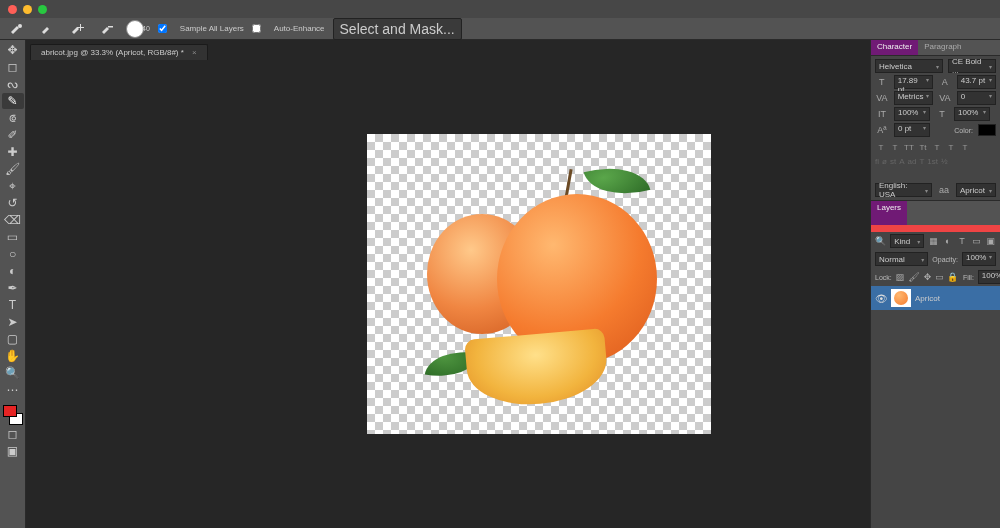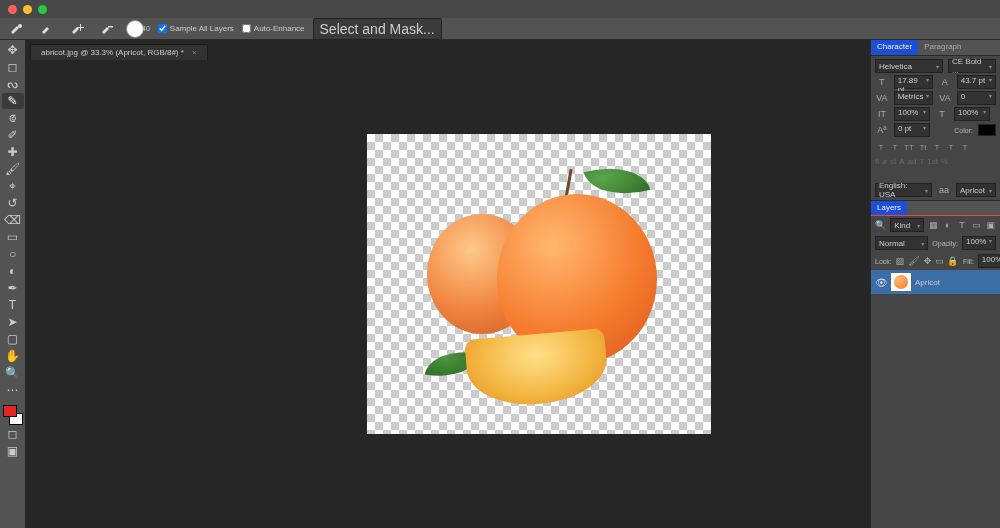--- a/index.html
+++ b/index.html
@@ -8,21 +8,21 @@
   .traffic{display:flex;gap:6px;margin-left:8px}
   .dot{width:9px;height:9px;border-radius:50%}
   .red{background:#ff5f57}
   .yellow{background:#febc2e}
   .green{background:#28c840}
   .title{position:absolute;left:0;right:0;text-align:center;color:#ccc;font-size:10px;pointer-events:none}
   .optionsbar{height:22px;background:#535353;display:flex;align-items:center;padding:0 6px;gap:8px;border-bottom:1px solid #2a2a2a}
   .optionsbar .iconbtn{width:22px;height:18px;display:flex;align-items:center;justify-content:center;border-radius:2px}
   .brush-preview{width:18px;height:18px;border:1px solid #888;border-radius:50%;background:#fff}
   .brush-size{font-size:7px;color:#ccc;margin-left:-4px}
-  .chk{display:flex;align-items:center;gap:3px;font-size:8px;color:#ccc}
+  .chk{display:flex;align-items:center;gap:13px;font-size:8px;color:#ccc}
   .chk input{width:9px;height:9px;margin:0}
   .btn{background:#3a3a3a;border:1px solid #222;color:#ccc;font-size:14px;padding:2px 6px;border-radius:2px}
   .body{display:flex;height:488px}
   .tools{width:26px;background:#535353;display:flex;flex-direction:column;align-items:center;padding-top:2px;gap:1px;border-right:1px solid #2a2a2a}
   .tool{width:22px;height:16px;display:flex;align-items:center;justify-content:center;font-size:12px;color:#ccc;border-radius:2px;cursor:pointer}
   .tool.active{background:#3a3a3a;color:#fff}
   .swatches{margin-top:6px;position:relative;width:20px;height:20px}
   .swatch-fg{position:absolute;top:0;left:0;width:14px;height:12px;background:#e62424;border:1px solid #000}
   .swatch-bg{position:absolute;bottom:0;right:0;width:14px;height:12px;background:#fff;border:1px solid #000}
   .doc-area{flex:1;background:#262626;display:flex;flex-direction:row}
@@ -35,33 +35,33 @@
   .fruit{position:absolute;border-radius:50%}
   .ap1{width:160px;height:170px;left:130px;top:60px;background:radial-gradient(circle at 35% 30%,#ffb870,#f57b2e 55%,#d9571a)}
   .ap2{width:110px;height:120px;left:60px;top:80px;background:radial-gradient(circle at 40% 30%,#ffc98a,#f08642 55%,#cf5a1e)}
   .leaf1{position:absolute;width:60px;height:34px;left:220px;top:30px;background:radial-gradient(ellipse at 30% 30%,#5aa64a,#2f6d28);border-radius:0 100% 0 100%;transform:rotate(-15deg)}
   .leaf2{position:absolute;width:50px;height:30px;left:60px;top:215px;background:radial-gradient(ellipse at 30% 30%,#4f9640,#256120);border-radius:100% 0 100% 0;transform:rotate(10deg)}
   .stem{position:absolute;left:200px;top:35px;width:3px;height:30px;background:#6b4a24;transform:rotate(10deg)}
   .slice{position:absolute;left:100px;top:200px;width:140px;height:70px;background:radial-gradient(ellipse at 50% 30%,#ffe08a,#f2b43e 60%,#e08a24);border-radius:10px 10px 70px 70px/10px 10px 40px 40px;transform:rotate(-5deg)}
   .right{width:130px;background:#535353;display:flex;flex-direction:column;border-left:1px solid #2a2a2a;font-size:8px}
   .panel-tabs{display:flex;height:16px;border-bottom:1px solid #2a2a2a}
   .ptab{padding:2px 6px;color:#aaa;cursor:pointer}
-  .ptab.active{background:#1d4ed8;color:#eee}
+  .ptab.active{background:#701a75;color:#eee}
   .panel-body{background:#454545;padding:3px 4px;display:flex;flex-direction:column;gap:2px}
   .row{display:flex;align-items:center;gap:5px}
   .sel{flex:1;height:14px;background:#323232;border:1px solid #222;color:#ccc;font-size:8px;padding:0 3px;display:flex;align-items:center;justify-content:space-between}
   .sel::after{content:"\25BE";font-size:6px;color:#888}
   .inp{width:40px;height:14px;background:#323232;border:1px solid #222;color:#ccc;font-size:8px;display:flex;align-items:flex-start;justify-content:space-between;padding:0 3px}
   .inp::after{content:"\25BE";font-size:6px;color:#888}
   .iconcell{width:14px;height:14px;display:flex;align-items:center;justify-content:center;color:#aaa;font-size:9px}
   .type-styles{display:flex;gap:2px;margin-top:2px}
   .type-styles span{width:12px;height:12px;display:flex;align-items:center;justify-content:center;color:#999;font-size:8px;border-radius:1px}
   .ot-row{display:flex;gap:3px;margin-top:2px;color:#666}
   .ot-row span{font-size:8px}
-  .layers-head{display:flex;height:16px;border-top:1px solid #2a2a2a;border-bottom:1px solid #ef4444}
+  .layers-head{display:flex;height:32px;border-top:1px solid #2a2a2a;border-bottom:7px solid #ef4444}
   .layers-body{background:#454545;flex:1;display:flex;flex-direction:column}
   .lrow{display:flex;align-items:center;gap:4px;padding:2px 4px}
   .layer{display:flex;align-items:center;height:24px;background:#3a6ea5;padding:0 4px;gap:4px}
   .eye{width:12px;text-align:center;color:#ddd;font-size:10px}
   .thumb{width:20px;height:18px;background:#fff;display:flex;align-items:center;justify-content:center}
   .thumb-inner{width:14px;height:14px;border-radius:50%;background:radial-gradient(circle at 35% 30%,#ffb870,#f57b2e)}
   .tiny{font-size:7px;color:#bbb}
   svg{display:block}
 </style>
 </head>

